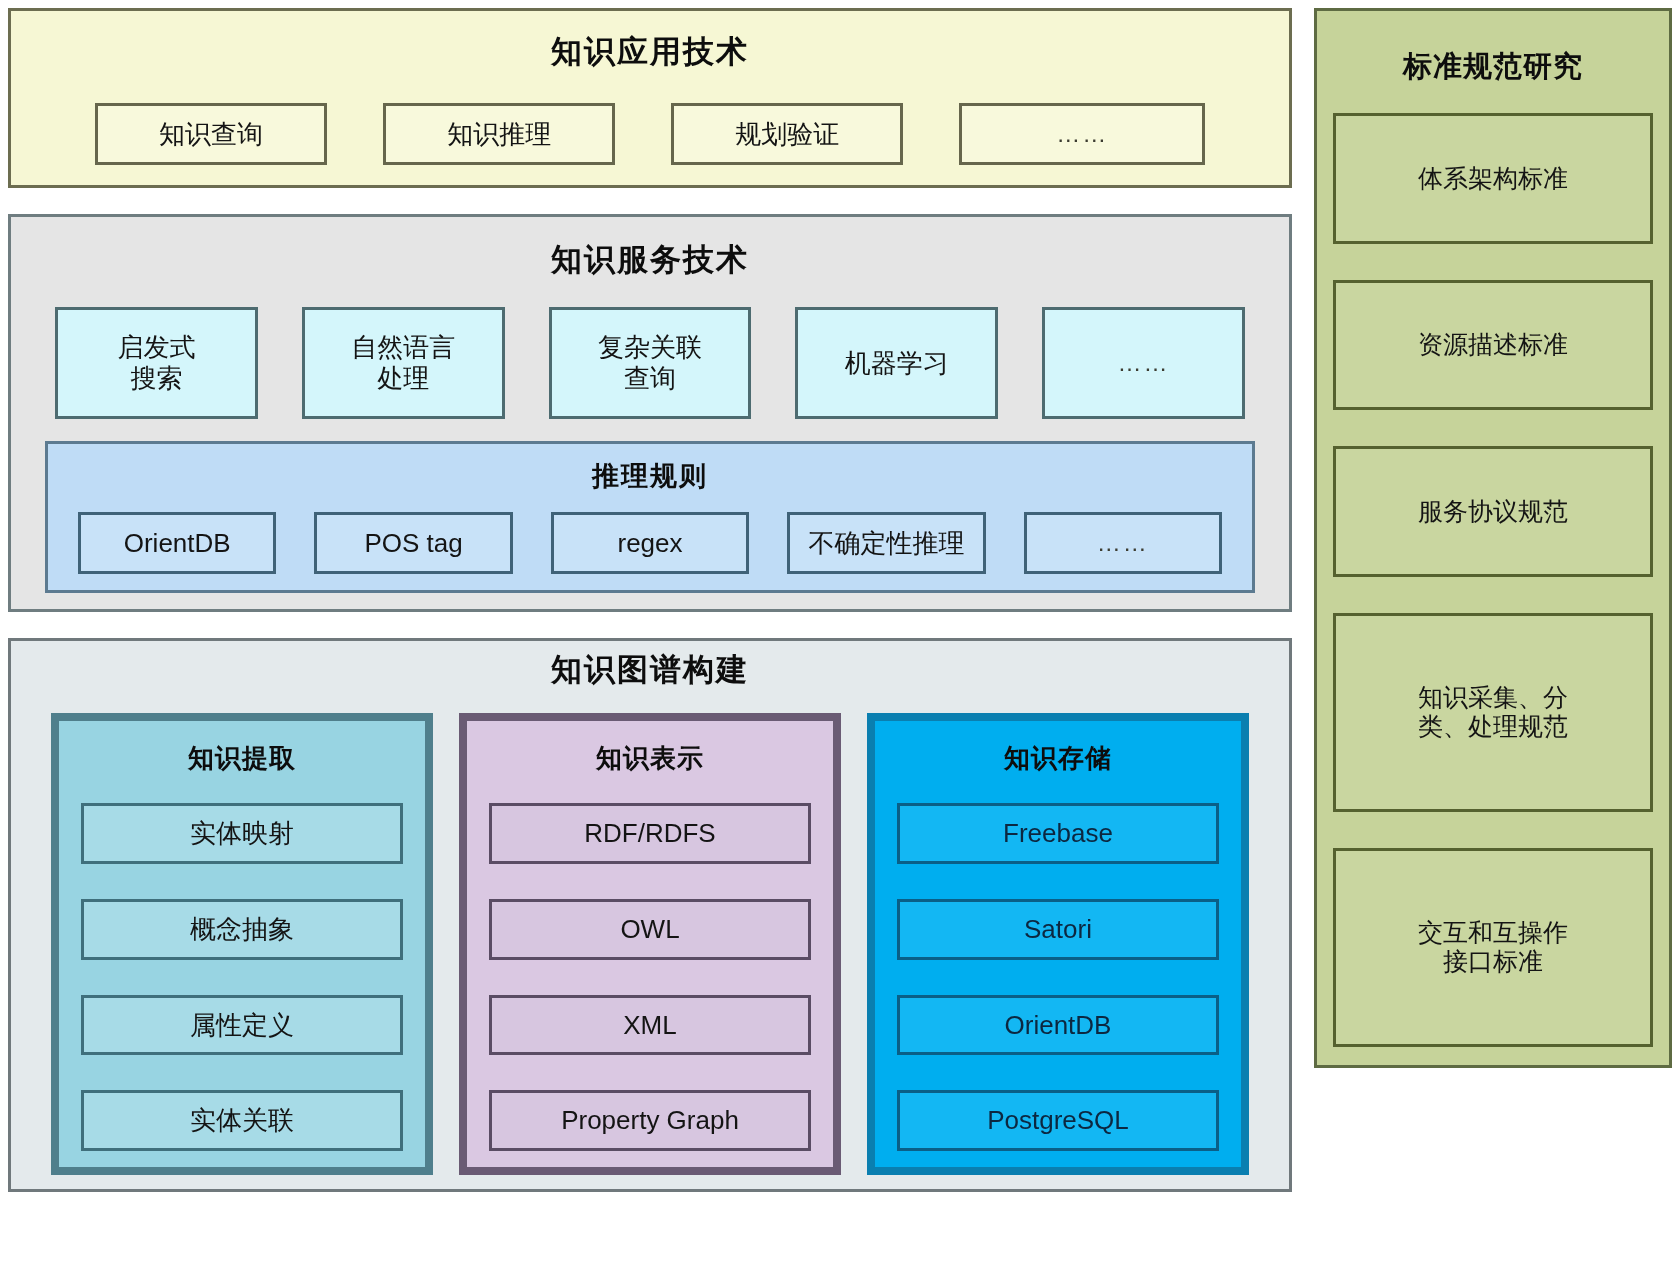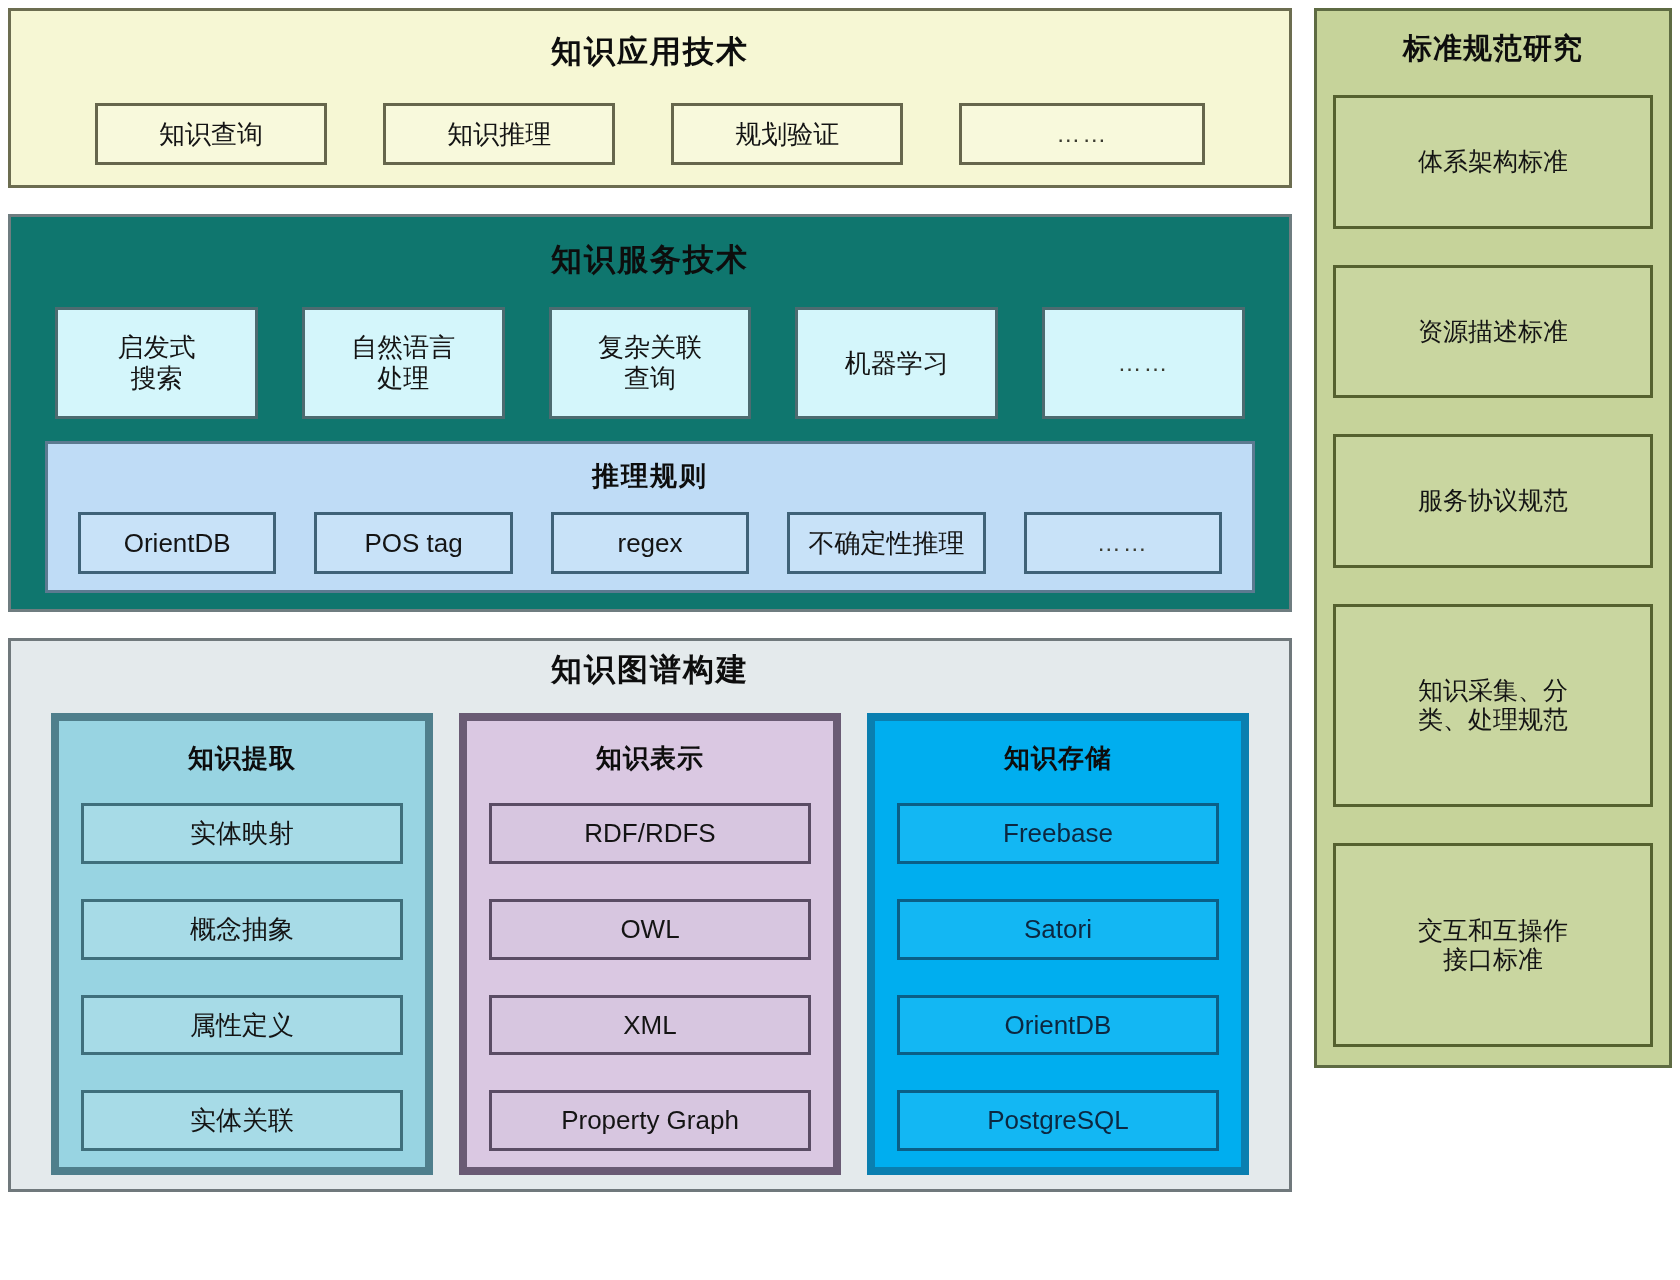--- a/index.html
+++ b/index.html
@@ -66,21 +66,21 @@
     height: 62px;
     font-size: 26px;
     background: #f8f9dc;
     border-color: #66664c;
     flex: 1 1 0;
   }
   .app-row .chip.wide { flex: 1.06 1 0; }
 
   
   .layer-service {
-    background: #0f766e;
+    background: #e5e5e5;
     border-color: #6f7d80;
     height: 398px;
     padding: 14px 18px 16px 18px;
   }
   .layer-service .panel-title { font-size: 31px; letter-spacing: 2px; margin-top: 8px; }
   .svc-row {
     display: flex;
     gap: 44px;
     margin-top: 26px;
     padding: 0 26px;
@@ -155,21 +155,21 @@
 
   
   .layer-std {
     background: #c6d39a;
     border-color: #5e6b43;
     width: 100%;
     padding: 14px 16px 18px 16px;
     display: flex;
     flex-direction: column;
   }
-  .layer-std .panel-title { font-size: 29px; letter-spacing: 1px; margin-top: 4px; }
+  .layer-std .panel-title { font-size: 29px; letter-spacing: 1px; margin-top: 22px; }
   .std-items {
     display: flex;
     flex-direction: column;
     gap: 36px;
     margin-top: 26px;
     flex: 1;
   }
   .layer-std .chip {
     background: #c9d6a0;
     border-color: #55612f;

